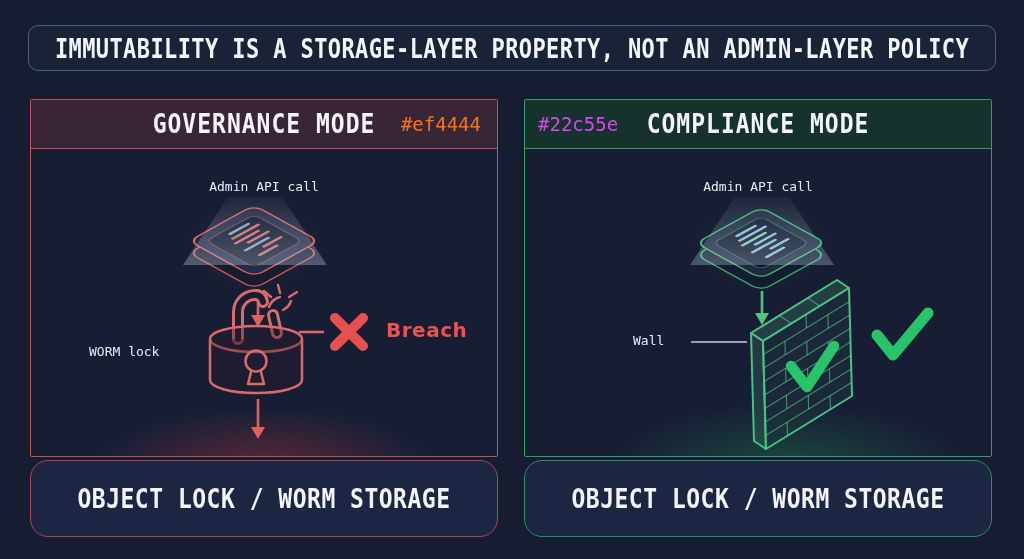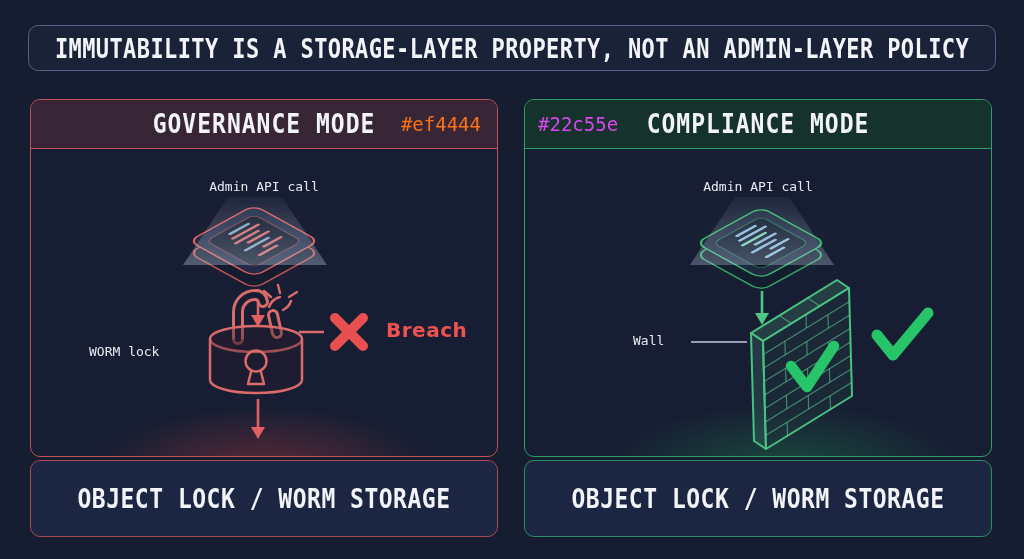--- a/index.html
+++ b/index.html
@@ -15,21 +15,21 @@
     box-sizing:border-box;border:1.5px solid #4d6084;border-radius:10px;
     background:#1a2238;display:flex;align-items:center;justify-content:center;
   }
   .title-text{
     color:#f2f4f8;font-weight:bold;font-size:22px;letter-spacing:.4px;
     display:inline-block;transform:scaleY(1.22);white-space:nowrap;
   }
   
   .panel{
     position:absolute;top:99px;width:468px;height:358px;box-sizing:border-box;
-    border-radius:10px;overflow:hidden;background:#171e33;
+    border-radius:2px;overflow:hidden;background:#171e33;
   }
   .panel.gov{left:30px;border:1.5px solid #c05156;}
   .panel.comp{left:524px;border:1.5px solid #2f9e6a;}
   .panel-header{
     position:relative;height:49px;box-sizing:border-box;
     display:flex;align-items:center;justify-content:center;
   }
   .panel.gov  .panel-header{background:#382636;border-bottom:1.5px solid #c05156;}
   .panel.comp .panel-header{background:#16322d;border-bottom:1.5px solid #2f9e6a;}
   .panel-title{
@@ -56,21 +56,21 @@
   .api-label{left:0;right:0;top:28px;text-align:center;}
   .worm-label{left:58px;top:193px;}
   .wall-label{left:108px;top:182px;}
   .breach-label{
     left:355px;top:171px;color:#ef5350;font-weight:bold;font-size:20px;
     font-family:"DejaVu Sans","Liberation Sans",sans-serif;letter-spacing:.5px;
   }
   
   .footer{
     position:absolute;top:460px;width:468px;height:77px;box-sizing:border-box;
-    border-radius:10px;background:#1c2541;
+    border-radius:18px;background:#1c2541;
     display:flex;align-items:center;justify-content:center;
   }
   .footer.gov{left:30px;border:1.5px solid #a84850;}
   .footer.comp{left:524px;border:1.5px solid #2b8f63;}
   .footer-text{
     color:#f2f4f8;font-weight:bold;font-size:23px;letter-spacing:.5px;
     display:inline-block;transform:scaleY(1.15);white-space:nowrap;
   }
 </style>
 </head>

